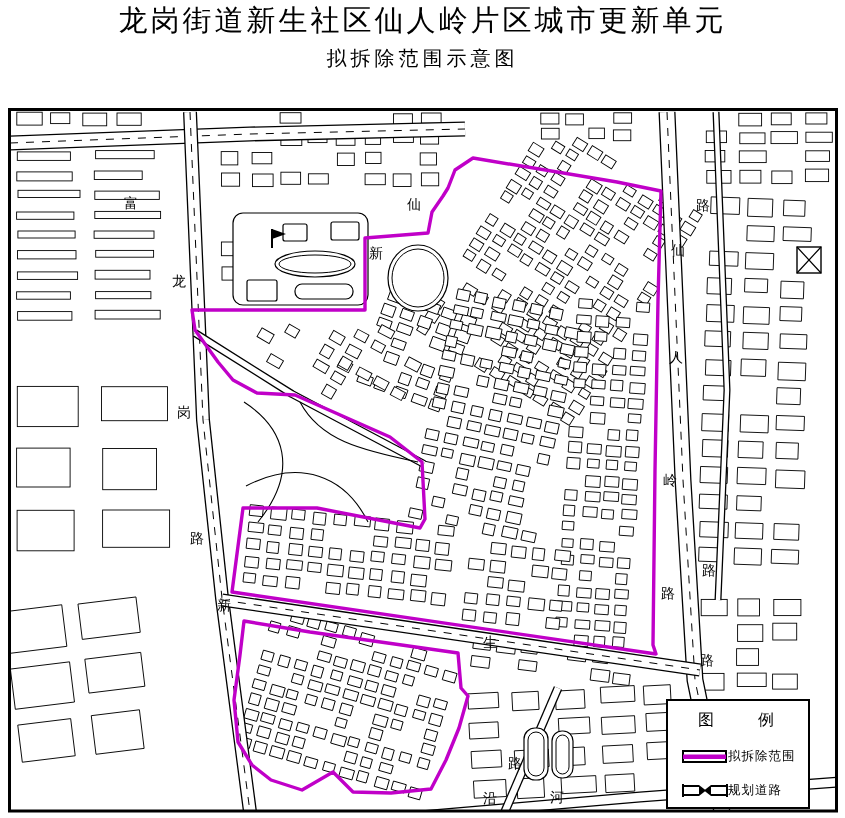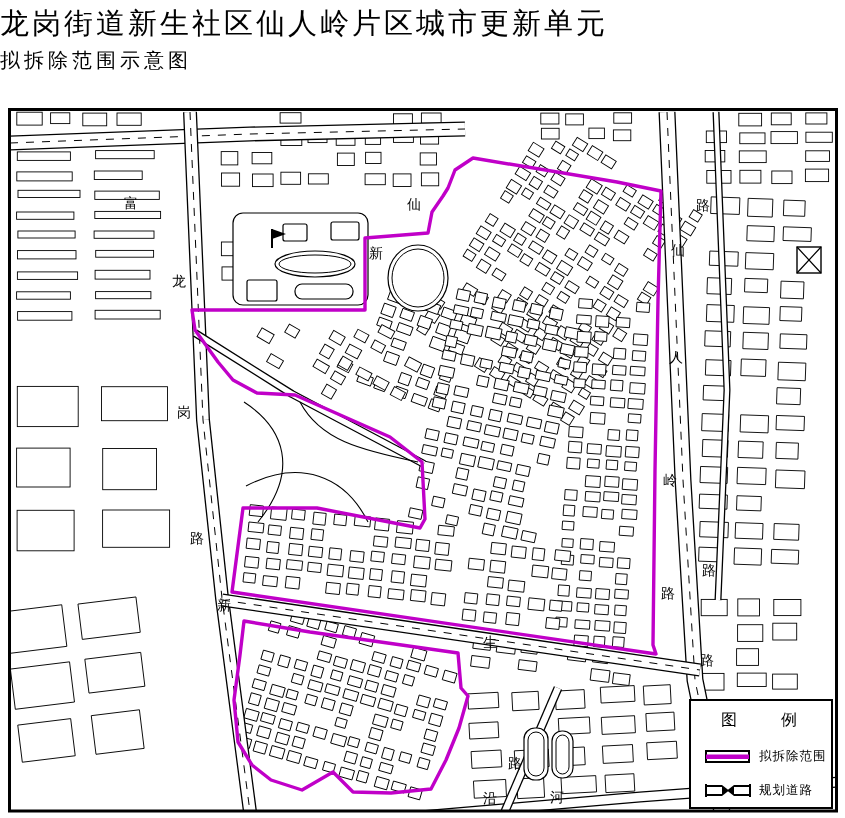--- a/index.html
+++ b/index.html
@@ -1,27 +1,27 @@
 <!DOCTYPE html>
 <html><head>
 <meta charset="utf-8">
 <style>
   html,body{margin:0;padding:0;background:#ffffff;}
   body{width:845px;height:818px;position:relative;overflow:hidden;
        font-family:"Liberation Sans","DejaVu Sans",sans-serif;color:#000;}
-  .titleblock{position:absolute;top:4px;left:0;width:845px;text-align:left;
-       font-family:Liberation Sans, sans-serif;}
+  .titleblock{position:absolute;top:4px;left:0;width:845px;text-align:center;
+       font-family:Liberation Mono, monospace;}
   .title-line1{font-size:29px;letter-spacing:3px;line-height:38px;}
   .title-line2{font-size:20px;letter-spacing:4px;line-height:36px;}
   svg.map{position:absolute;top:0;left:0;}
-  .legend{position:absolute;left:689px;top:699px;width:144px;height:110px;
+  .legend{position:absolute;left:666px;top:699px;width:144px;height:110px;
        background:#fff;border:2px solid #000;box-sizing:border-box;z-index:5;}
   .legend-title{text-align:center;font-size:16px;letter-spacing:14px;margin-top:9px;
        margin-left:10px;font-weight:400;}
-  .legend-item{display:flex;align-items:center;gap:8px;margin:17px 0 0 14px;}
+  .legend-item{display:flex;align-items:center;margin:17px 0 0 14px;}
   .legend-item .lab{font-size:12.5px;letter-spacing:1px;}
   .legend-item svg{flex:0 0 auto;display:block;}
 </style>
 </head>
 <body>
 
 <div class="titleblock">
   <div class="title-line1">龙岗街道新生社区仙人岭片区城市更新单元</div>
   <div class="title-line2">拟拆除范围示意图</div>
 </div>

